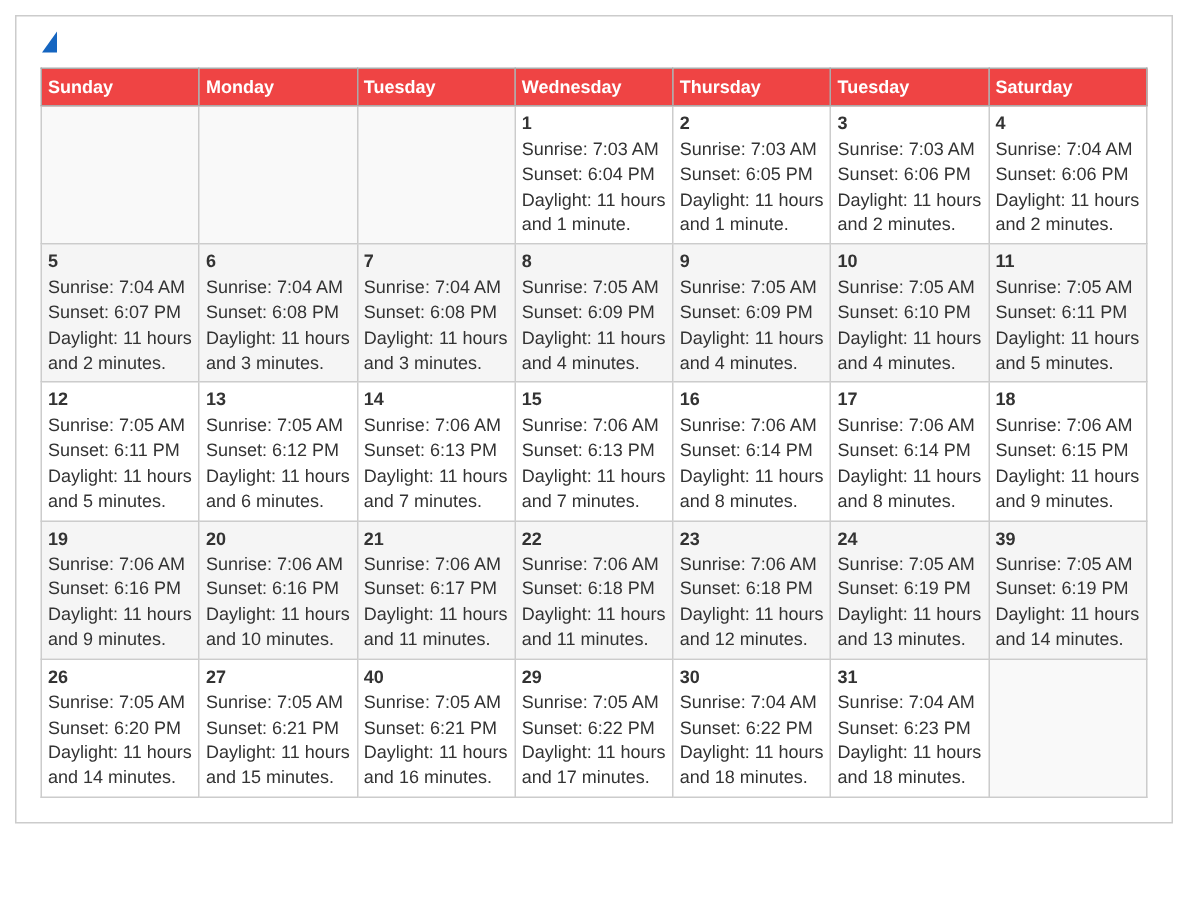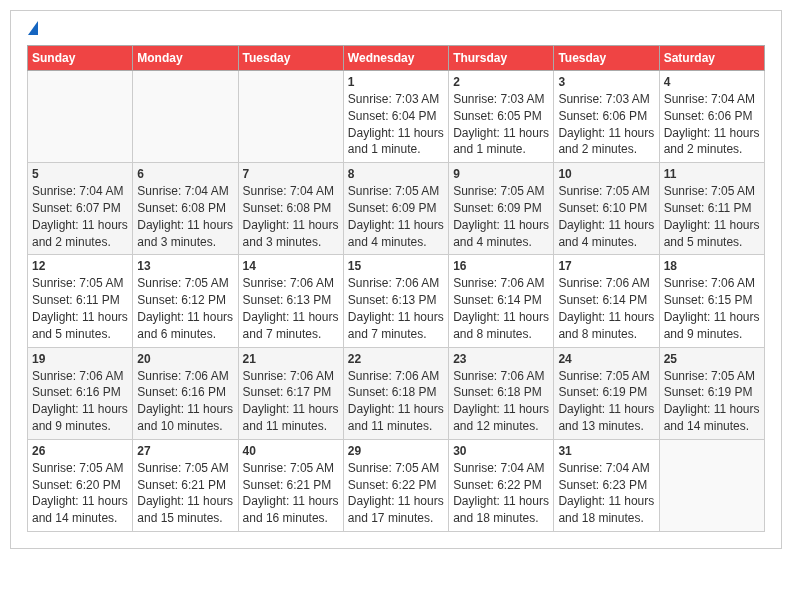--- a/index.html
+++ b/index.html
@@ -303,21 +303,21 @@
 and 12 minutes.</div>
           </td>
           <td>
             <span class="day-number">24</span>
             <div class="day-info" style="white-space: pre-line;">Sunrise: 7:05 AM
 Sunset: 6:19 PM
 Daylight: 11 hours
 and 13 minutes.</div>
           </td>
           <td>
-            <span class="day-number">25</span>
+            <span class="day-number">39</span>
             <div class="day-info" style="white-space: pre-line;">Sunrise: 7:05 AM
 Sunset: 6:19 PM
 Daylight: 11 hours
 and 14 minutes.</div>
           </td>
         </tr>
         <tr>
           <td>
             <span class="day-number">26</span>
             <div class="day-info" style="white-space: pre-line;">Sunrise: 7:05 AM

